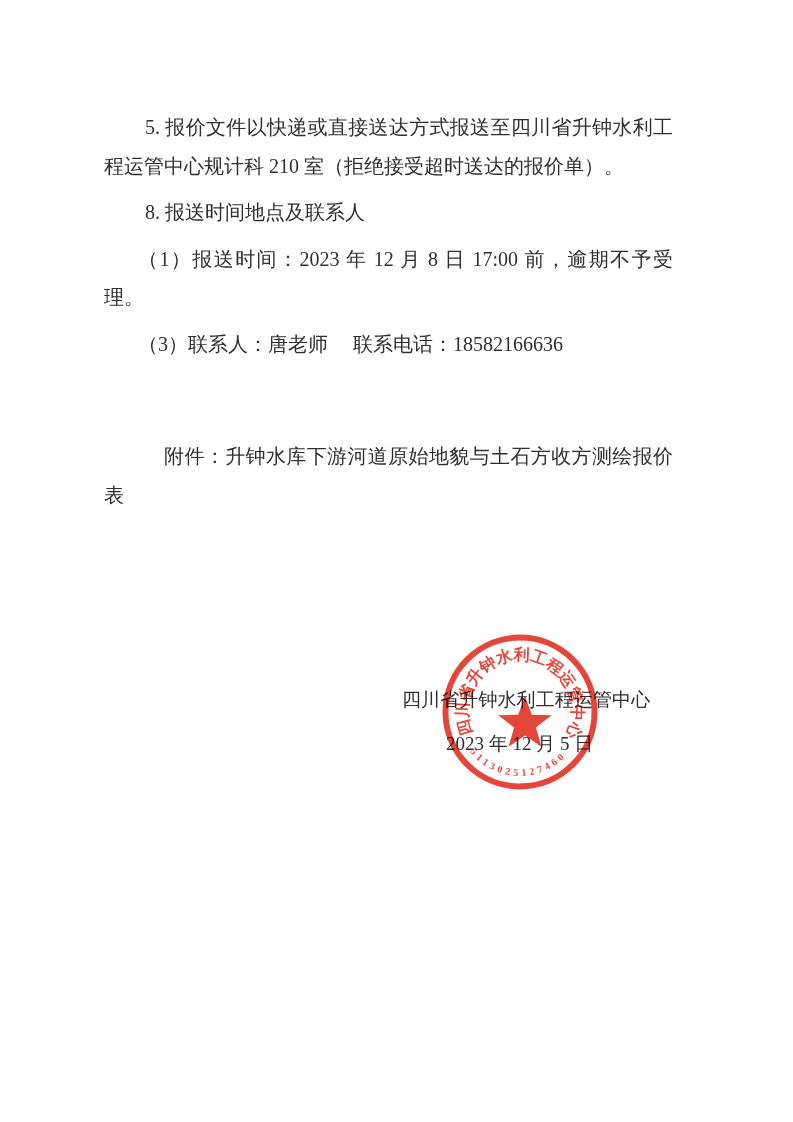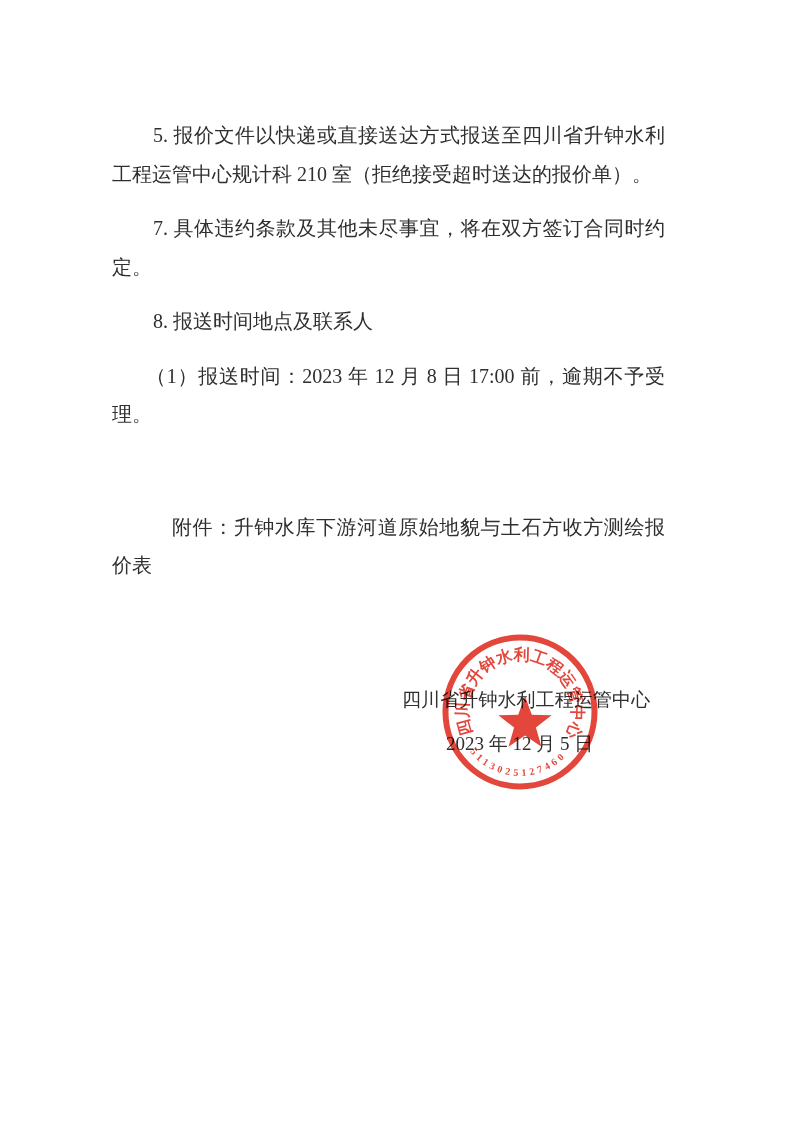--- a/index.html
+++ b/index.html
@@ -13,21 +13,21 @@
   }
   .page { position: absolute; inset: 0; background: #ffffff; }
   .content {
     position: absolute;
     left: 96px; top: 100px;
     width: 585px;
     font-size: 20px;
     line-height: 38.5px;
     text-align: justify;
   }
-  .para { margin: 16px; text-indent: 41px; white-space: pre-wrap; }
+  .para { margin: 8px; text-indent: 41px; white-space: pre-wrap; }
   .para.sub { text-indent: 34px; }
   .para.attachment { margin-top: 74px; text-indent: 60px; }
   .sig-org {
     position: absolute; left: 402px; top: 687px;
     font-size: 19px; letter-spacing: 0.1px; white-space: nowrap;
   }
   .sig-date {
     position: absolute; left: 446px; top: 731px;
     font-size: 19px; white-space: nowrap;
   }
@@ -44,23 +44,23 @@
   .seal-arc-text { font-size: 16px; letter-spacing: 0.2px; }
   .seal-code-text { font-size: 10px; letter-spacing: 3.5px; }
 </style>
 </head>
 <body>
 
 <div class="page">
 
   <div class="content">
     <p class="para">5. 报价文件以快递或直接送达方式报送至四川省升钟水利工程运管中心规计科 210 室（拒绝接受超时送达的报价单）。</p>
-    <p class="para">7. 具体违约条款及其他未尽事宜，将在双方签订合同时约定。</p>
     <p class="para">8. 报送时间地点及联系人</p>
     <p class="para sub">（1）报送时间：2023 年 12 月 8 日 17:00 前，逾期不予受理。</p>
+    <p class="para sub">（3）联系人：唐老师     联系电话：18582166636</p>
     <p class="para attachment">附件：升钟水库下游河道原始地貌与土石方收方测绘报价表</p>
   </div>
 
   <div class="sig-org">四川省升钟水利工程运管中心</div>
   <div class="sig-date">2023 年 12 月 5 日</div>
 
   <svg class="stamp" viewBox="0 0 160 160" xmlns="http://www.w3.org/2000/svg">
     <defs>
       <path id="seal-top-arc" d="M 35 106 A 52 52 0 1 1 125 106" fill="none"></path>
       <path id="seal-bottom-arc" d="M 27.6 116.7 A 64 64 0 0 0 132.4 116.7" fill="none"></path>

